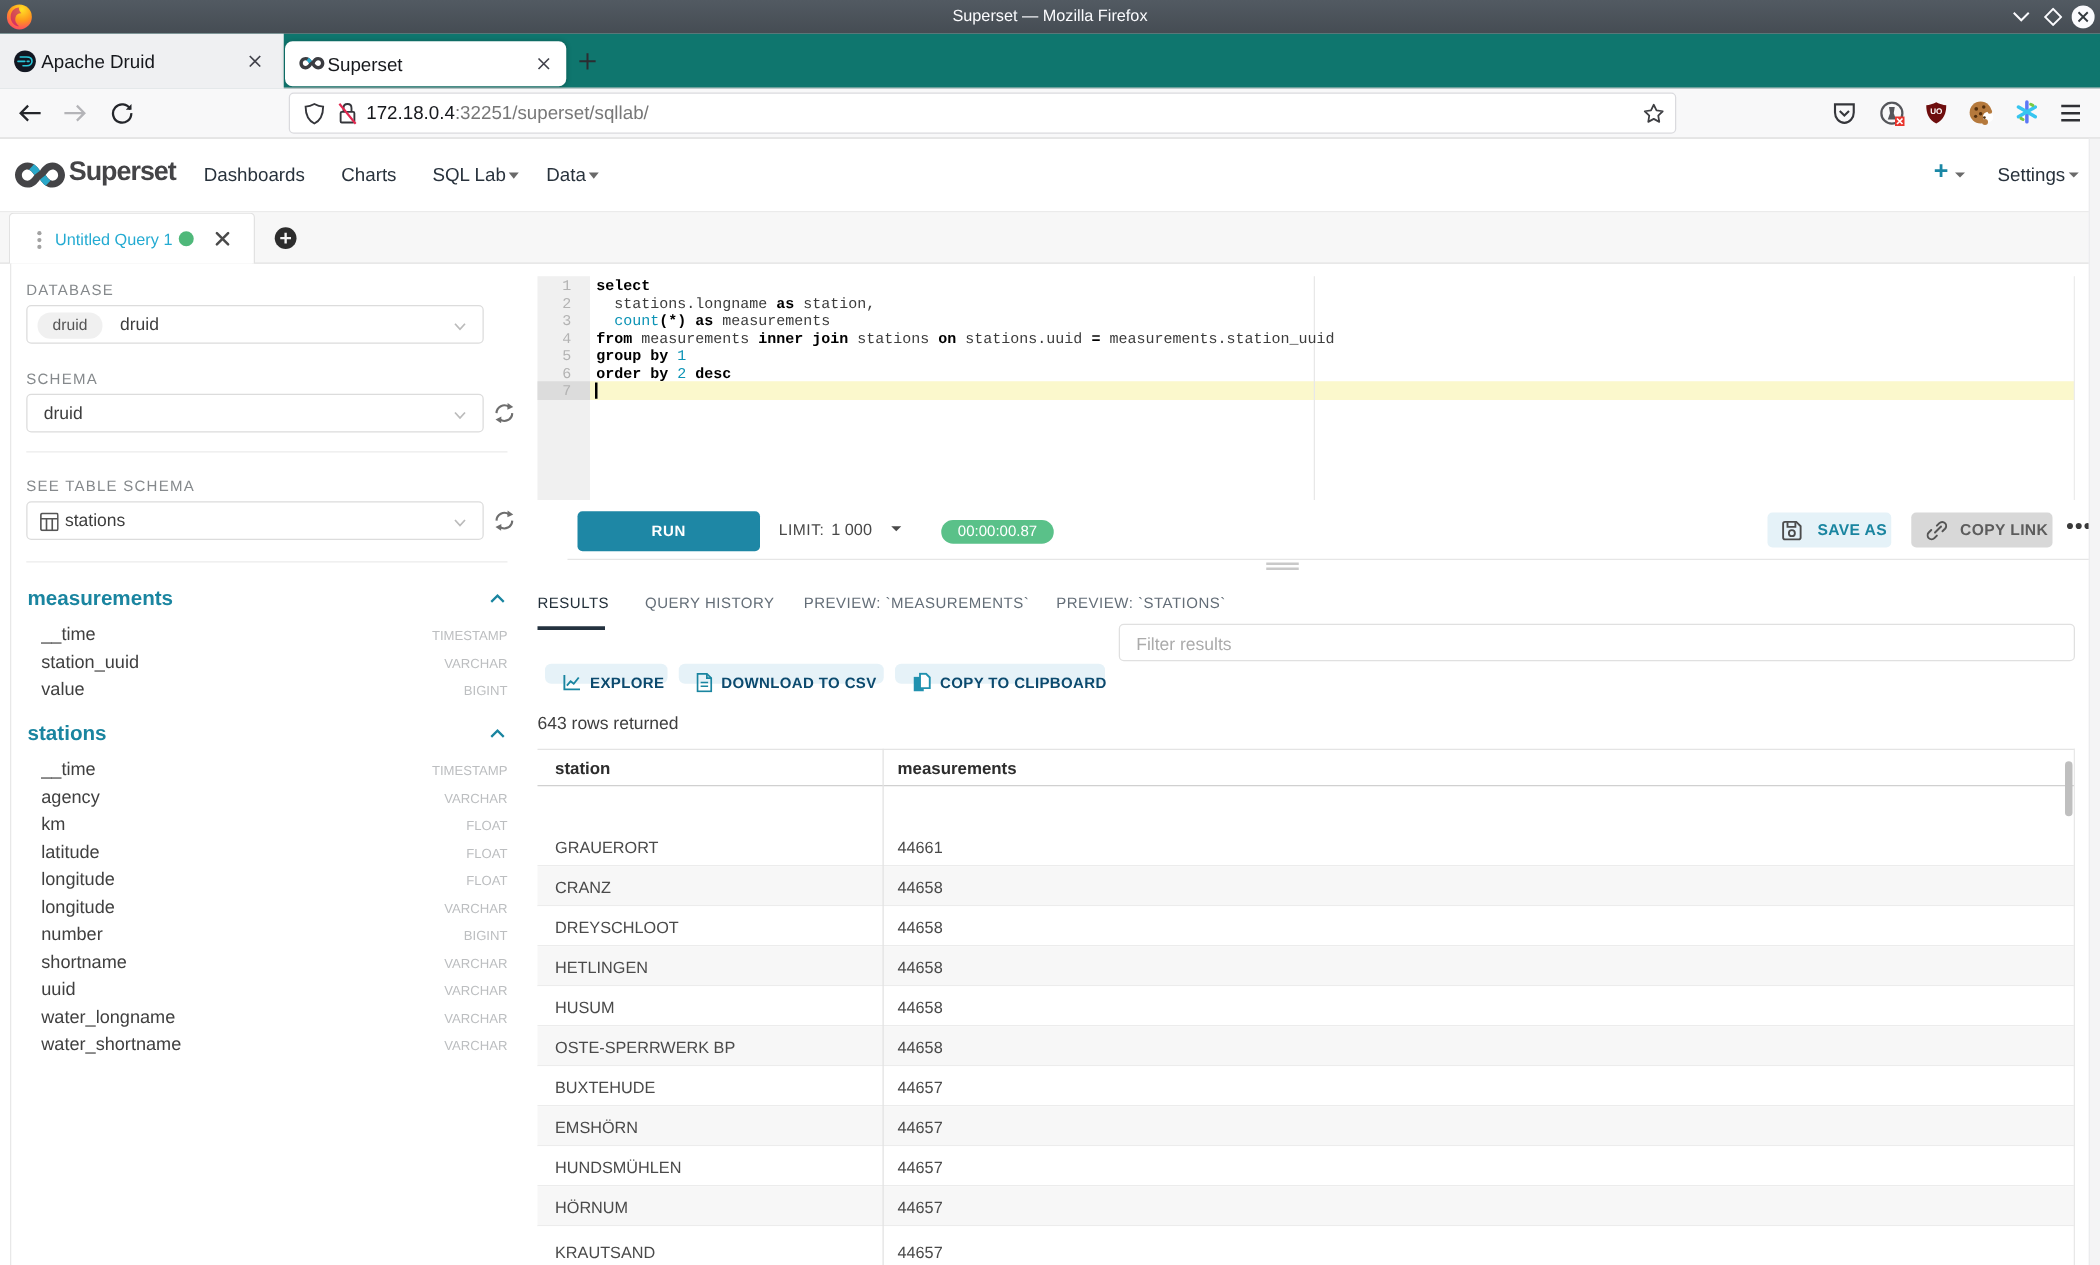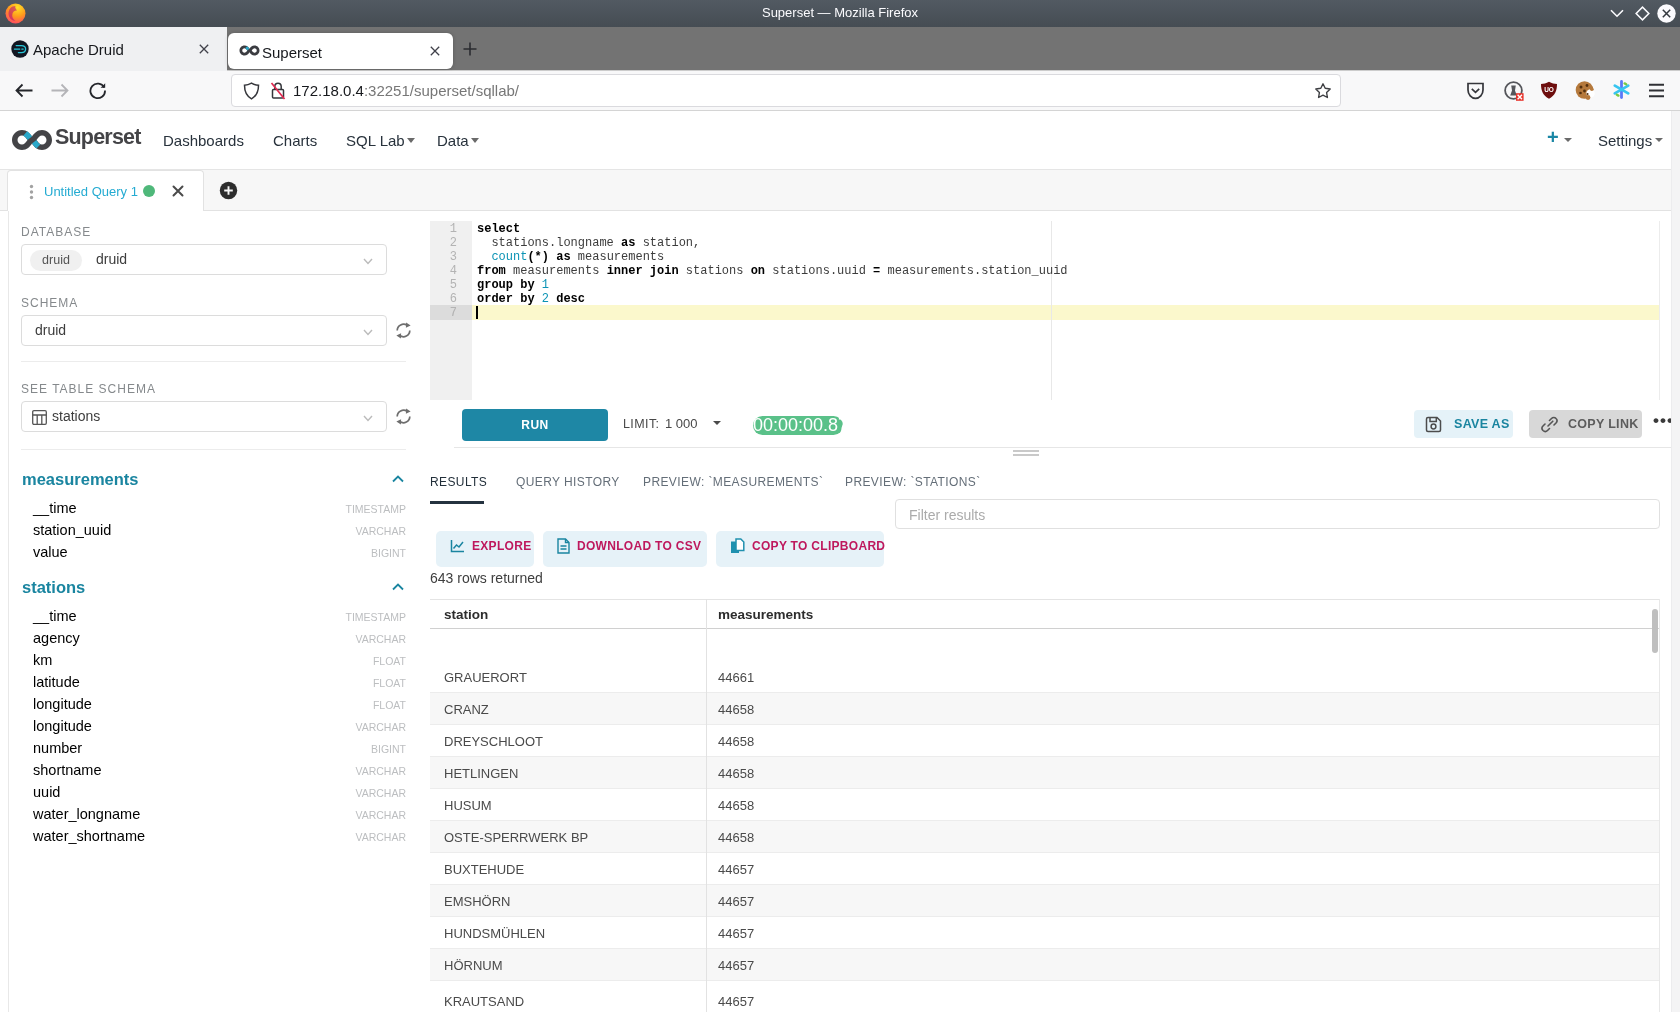--- a/index.html
+++ b/index.html
@@ -6,21 +6,21 @@
 html,body { width:1680px; height:1012px; overflow:hidden; }
 body { font-family:"Liberation Sans", sans-serif; background:#fff; }
 #page { position:relative; width:1680px; height:1012px; overflow:hidden; }
 
 
 #titlebar { position:absolute; left:0; top:0; width:1680px; height:27px;
   background:linear-gradient(#525a62,#454c53); color:#fbfbfe; }
 #titlebar .title { position:absolute; left:0; right:0; top:5px; text-align:center;
   font-size:13px; color:#fbfbfe; }
 #tabbar { position:absolute; left:0; top:27px; width:1680px; height:44px;
-  background:#737373; border-bottom:1px solid #ccc; }
+  background:#0f766e; border-bottom:1px solid #ccc; }
 .fftab { position:absolute; top:0; height:44px; font-size:15px; color:#16181c; }
 #tab1 { left:0; width:227px; background:#eff0f2; }
 #tab2 { left:228px; width:225px; top:6px; height:36px; background:#fff; border-radius:6px;
   box-shadow:0 0 4px rgba(0,0,0,0.2); }
 .fftab .ttext { position:absolute; top:14px; }
 #navtb { position:absolute; left:0; top:71px; width:1680px; height:40px;
   background:#f8f8f9; border-bottom:1px solid #d4d4d4; }
 #urlbar { position:absolute; left:231px; top:3px; width:1110px; height:33px;
   background:#fff; border:1px solid #dadade; border-radius:4px; }
 #urltext { position:absolute; left:61px; top:7px; font-size:15px; color:#17191d; }
@@ -43,21 +43,21 @@
 #qtab .qname { position:absolute; left:36px; top:13px; color:#24abd2; font-size:13px; }
 
 
 .lbl { position:absolute; font-size:12px; color:#85898c; letter-spacing:1px; }
 .selbox { position:absolute; left:20px; width:366px; height:31px; background:#fff;
   border:1px solid #dcdcdc; border-radius:4px; }
 .selbox .chev { position:absolute; right:12px; top:10px; }
 .seltext { position:absolute; top:6px; font-size:14px; color:#3d3d3d; }
 .divider { position:absolute; left:20px; width:385px; border-top:1px solid #ececec; }
 .theada { position:absolute; left:13px; font-size:16.5px; font-weight:bold; color:#1a85a0; }
-.colname { position:absolute; left:24px; top:3px; font-size:14.5px; color:#000000; }
+.colname { position:absolute; left:24px; top:3px; font-size:14.5px; color:#404040; }
 .coltype { position:absolute; right:0px; top:6px; font-size:10.5px; color:#bcbec0; text-align:right; }
 .colrow { position:absolute; left:0; width:397px; height:22px; }
 
 
 #editor { position:absolute; left:430px; top:221px; width:1230px; height:179px;
   background:#fff; font-family:"Liberation Mono", monospace; font-size:12px; }
 #gutter { position:absolute; left:0; top:0; width:42px; height:179px; background:#f0f0f0; }
 .gnum { position:absolute; right:15px; font-size:12px; color:#b3b3b3; width:20px; text-align:right; }
 .cline { position:absolute; left:47px; height:14px; line-height:14px; white-space:pre; color:#3c3c3c; }
 .cline b { color:#000; }
@@ -67,31 +67,31 @@
 #cursor { position:absolute; left:46px; top:85px; width:2px; height:13px; background:#000; }
 #pmargin { position:absolute; left:621px; top:0; width:1px; height:179px; background:#e8e8e8; }
 
 
 #etoolbar { position:absolute; left:454px; top:400px; width:1230px; height:48px;
   background:#fff; border-bottom:1px solid #e6e6e6; border-right:1px solid #e6e6e6; }
 #runbtn { position:absolute; left:8px; top:9px; width:146px; height:32px; background:#1e87a5;
   border-radius:4px; color:#fff; font-size:12px; font-weight:bold; letter-spacing:0.5px;
   text-align:center; line-height:32px; }
 #timerpill { position:absolute; left:299px; top:16px; width:90px; height:19px; background:#5ac189;
-  border-radius:10px; color:#fff; font-size:18px; text-align:center; line-height:19px; }
+  border-radius:10px; color:#fff; font-size:12px; text-align:center; line-height:19px; }
 #saveas { position:absolute; left:960px; top:10px; width:99px; height:28px; background:#e5f2f8;
   border-radius:4px; }
 #copylink { position:absolute; left:1075px; top:10px; width:113px; height:28px; background:#d8d8d8;
   border-radius:4px; }
 .btntxt { font-size:12.5px; font-weight:bold; letter-spacing:0.3px; }
 
 
 .rtab { position:absolute; top:475px; font-size:12px; color:#646e78; letter-spacing:0.4px; }
-.sbtn { position:absolute; top:531px; height:36px; background:#e6f2f8; border-radius:5px;
-  color:#be185d; font-size:12px; font-weight:bold; letter-spacing:0.3px; }
+.sbtn { position:absolute; top:531px; height:16px; background:#e6f2f8; border-radius:5px;
+  color:#0c4a6e; font-size:12px; font-weight:bold; letter-spacing:0.3px; }
 #filterinp { position:absolute; left:895px; top:499px; width:765px; height:30px; background:#fff;
   border:1px solid #e0e0e0; border-radius:4px; }
 #rtable { position:absolute; left:430px; top:599px; width:1230px; height:413px; }
 .trow { position:absolute; left:0; width:1229px; height:32px; border-bottom:1px solid #ececec; }
 .tcell1 { position:absolute; left:14px; top:9px; font-size:13px; color:#4a4a4a; }
 .tcell2 { position:absolute; left:288px; top:9px; font-size:13px; color:#4a4a4a; }
 </style>
 </head>
 <body>
 <div id="page">

